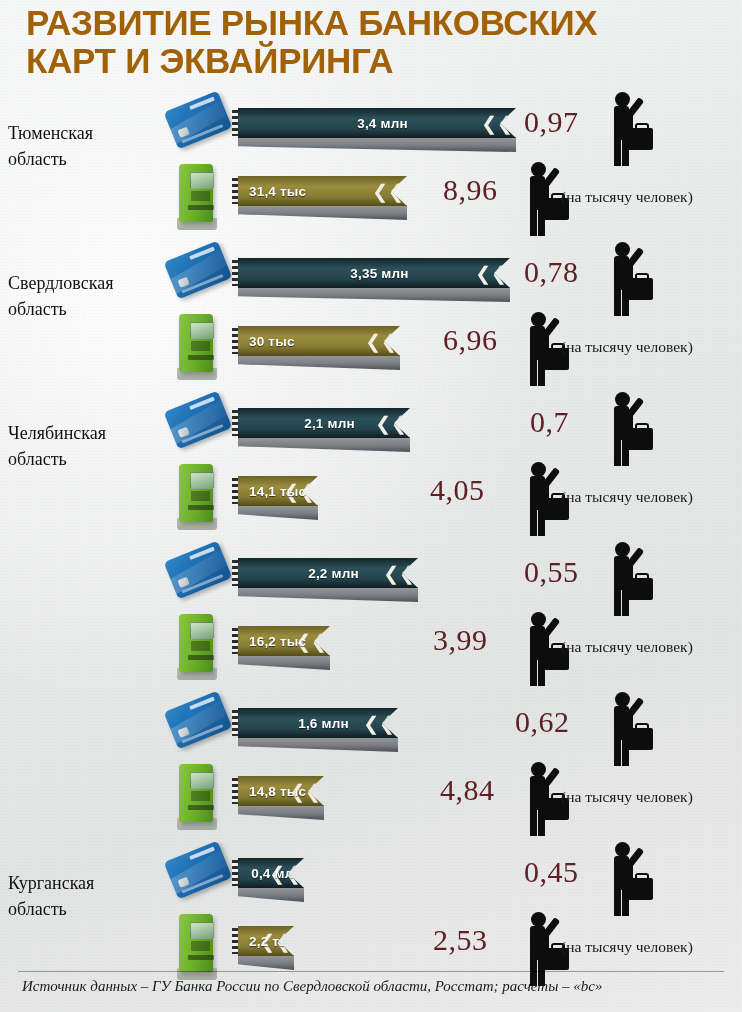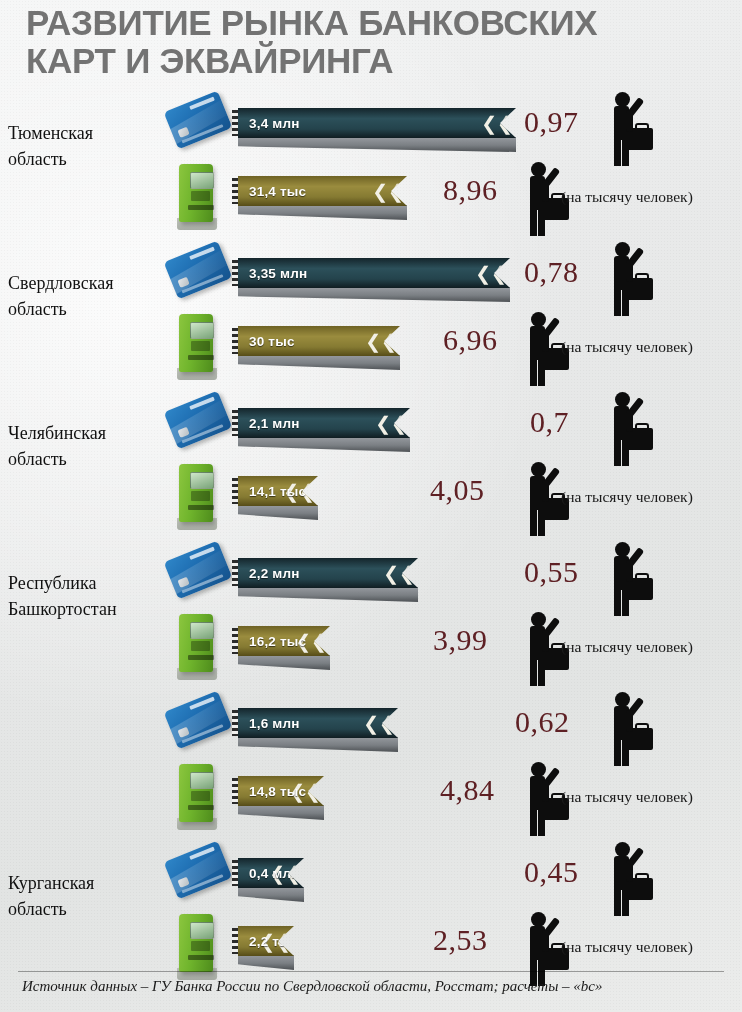--- a/index.html
+++ b/index.html
@@ -25,21 +25,21 @@
   }
 
   
   .title{
     position:absolute;left:26px;top:4px;width:660px;
     font-family:"Liberation Sans", sans-serif;
     font-weight:bold;
     font-size:35px;
     line-height:38px;
     letter-spacing:-0.3px;
-    color:#737373;
+    color:#a16207;
     white-space:pre-line;
   }
 
   
   .row{position:absolute;left:0;width:742px;height:148px;}
   .region{
     position:absolute;left:8px;width:170px;
     font-size:18px;line-height:26px;color:#111;
     white-space:pre-line;
   }
@@ -106,20 +106,21 @@
     background:repeating-linear-gradient(180deg,#2b2b2b 0 3px,#f0f0ee 3px 6px);
   }
   .bar{
     position:absolute;left:6px;top:4px;height:30px;
     clip-path:polygon(0 0, 100% 0, calc(100% - 16px) 50%, 100% 100%, 0 100%);
     display:flex;align-items:center;
     box-shadow:0 1px 2px rgba(0,0,0,.25);
   }
   .bar.dark{
     background:linear-gradient(180deg,#14252b 0%,#2c505a 35%,#24434c 70%,#101d22 100%);
+    justify-content:center;
   }
   .bar.gold{
     background:linear-gradient(180deg,#6e6224 0%,#9a8c3e 35%,#857a32 70%,#564c18 100%);
   }
   .bar .chev{
     position:absolute;right:3px;top:50%;transform:translateY(-50%);
     color:#f2f0e6;font-size:19px;line-height:1;font-family:"DejaVu Sans",sans-serif;
   }
   .bar-label{
     position:relative;z-index:2;
@@ -374,22 +375,20 @@
         <div class="per-handle"></div>
       <div class="per-case"></div>
         <div class="per-arm-dn"></div>
       <div class="per-leg-a"></div>
         <div class="per-leg-b"></div>
     </div>
 
     <div class="note" style="left:561px;top:100px;">(на тысячу человек)</div>
   </div>
     <div class="row" style="top: 538px;">
-    <div class="region" style="top:32px">Республика
-Башкортостан</div>
 
     <div class="icon-card" style="left:165px;top:6px;">
       <div class="card-body">
         <div class="card-logo"></div>
         <div class="card-chip"></div>
         <div class="card-num"></div>
       </div>
     </div>
 
     <div class="icon-atm" style="left:173px;top:74px;">

